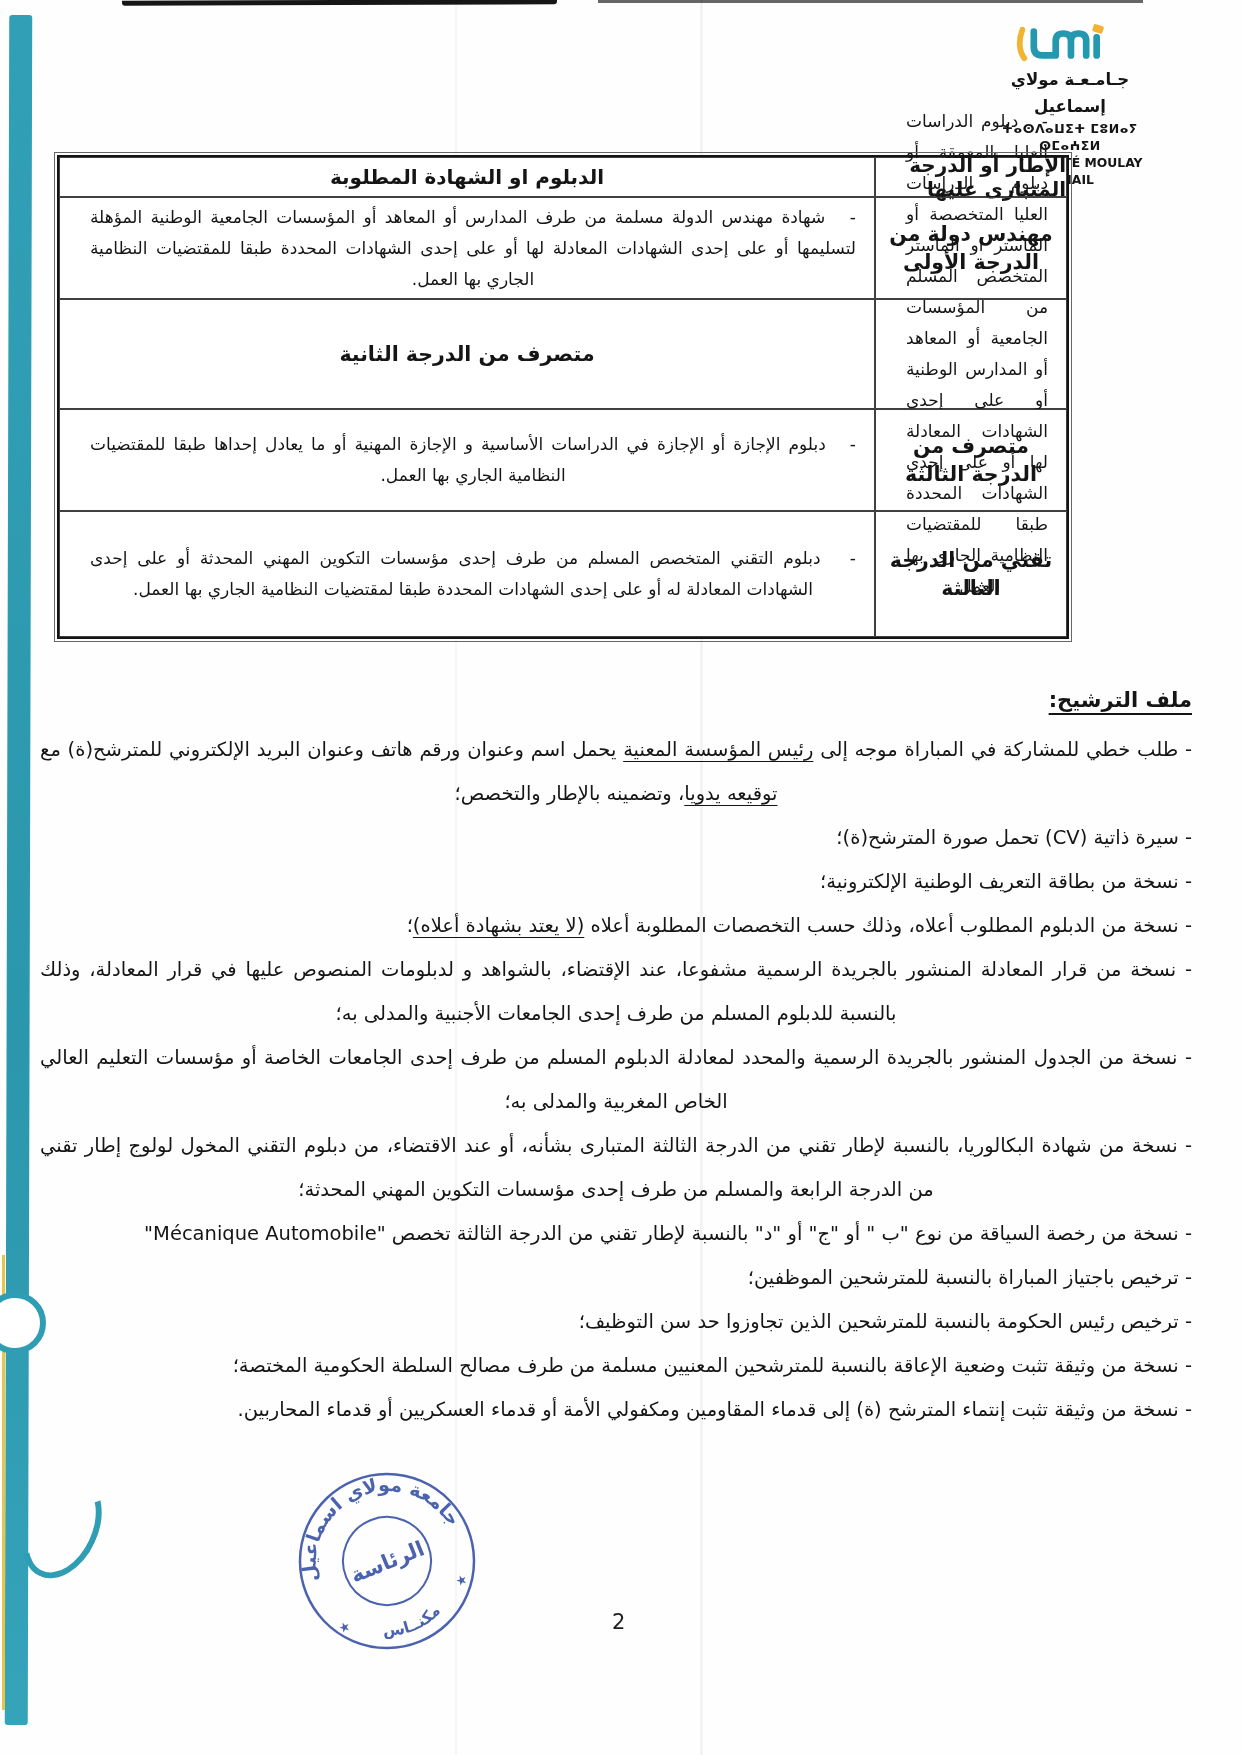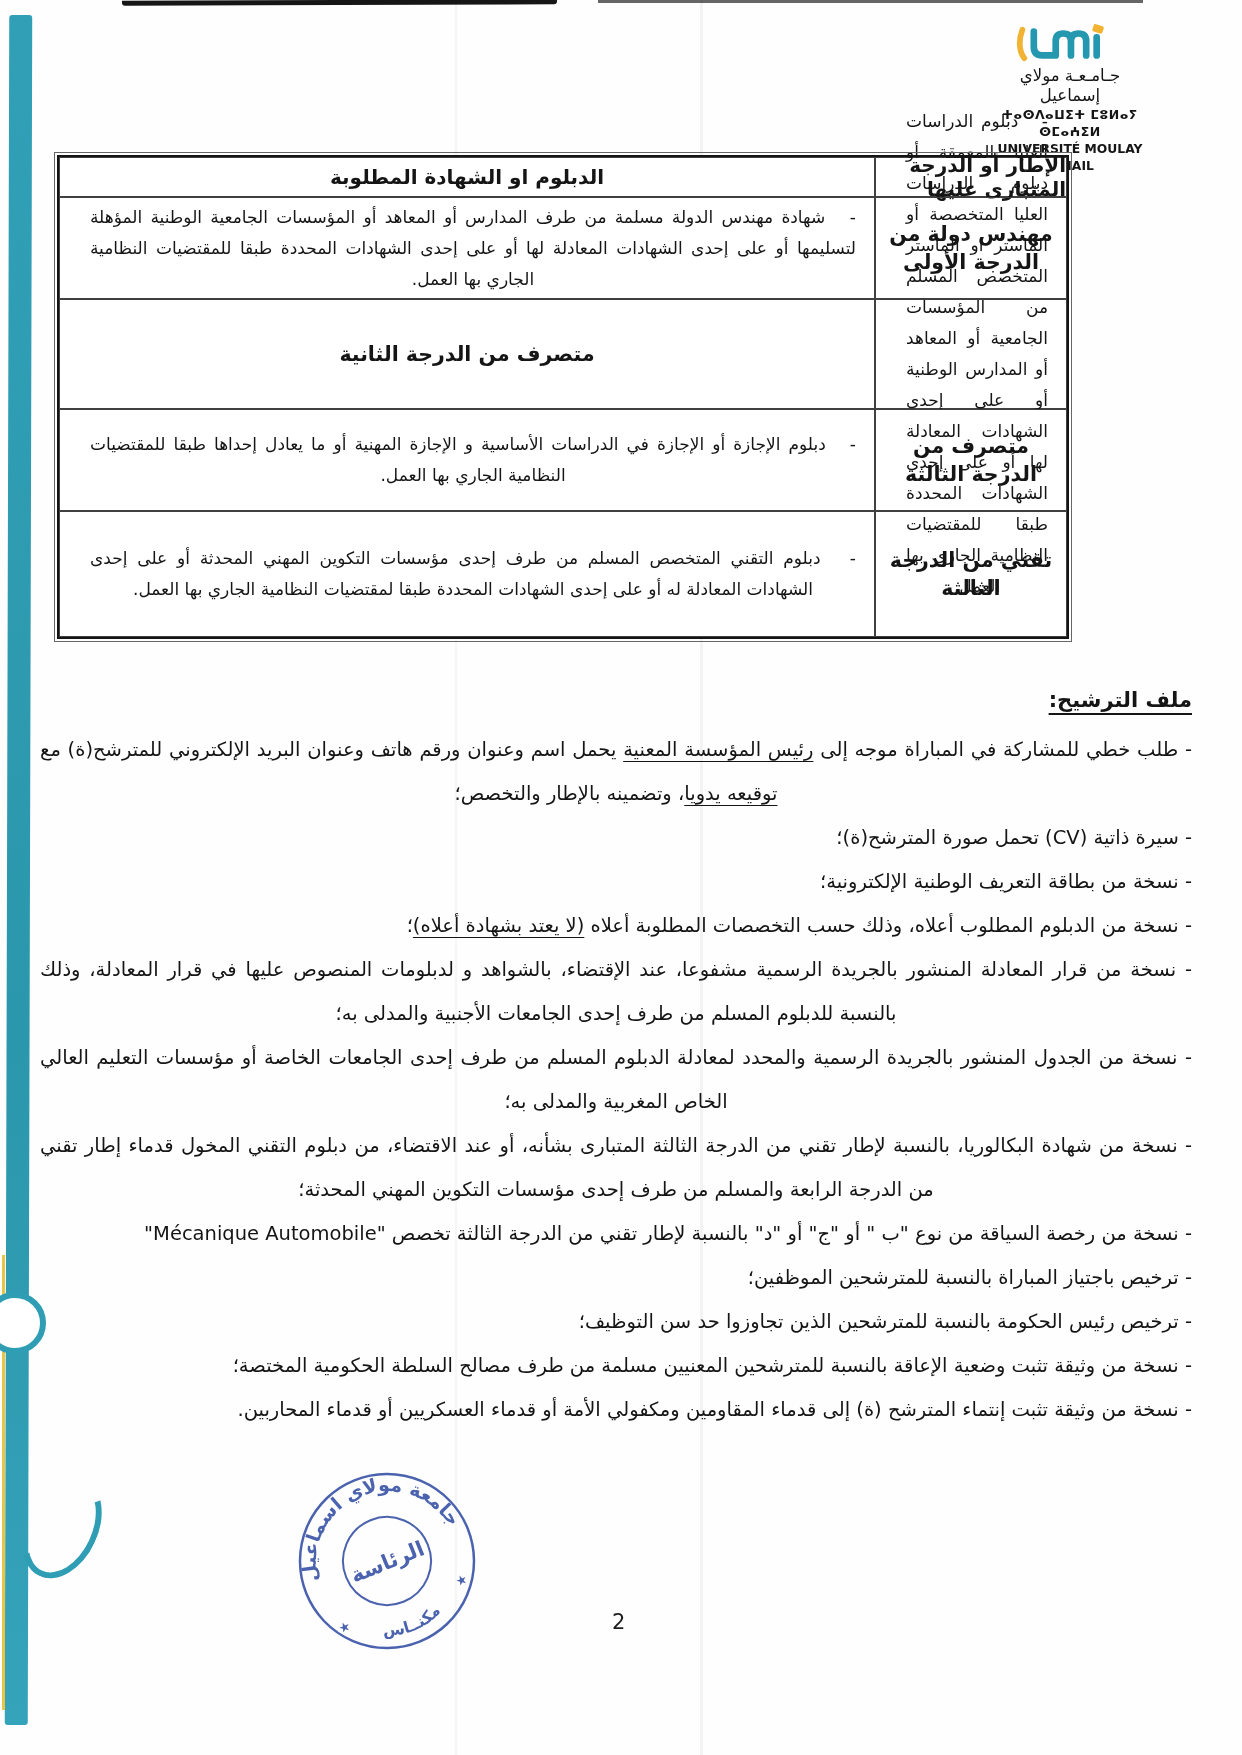--- a/index.html
+++ b/index.html
@@ -20,21 +20,21 @@
     border-radius:50%;transform:rotate(25deg);}
   .scan-topmark-1{position:absolute;left:122px;top:0;width:435px;height:5px;background:#161616;
     border-radius:0 0 3px 3px;transform:rotate(-.2deg);}
   .scan-topmark-2{position:absolute;left:598px;top:0;width:545px;height:3px;background:#333;opacity:.75;}
   .scan-fold-1{position:absolute;left:700px;top:0;width:3px;height:1755px;background:rgba(0,0,0,.045);}
   .scan-fold-2{position:absolute;left:455px;top:0;width:2px;height:1755px;background:rgba(0,0,0,.03);}
 
   
   .logo{position:absolute;left:988px;top:24px;width:164px;text-align:center;direction:ltr;}
   .logo-mark{display:block;margin:0 auto 2px auto;}
-  .logo-ar{font-size:16.5px;font-weight:normal;line-height:20px;}
+  .logo-ar{font-size:16.5px;font-weight:bold;line-height:27px;}
   .logo-tif{font-size:12.5px;line-height:17px;letter-spacing:.5px;font-weight:bold;}
   .logo-lat{font-size:13px;font-weight:bold;line-height:17px;transform:scaleX(.95);transform-origin:center;}
 
   
   .doc-table{position:absolute;left:57px;top:155px;width:1008px;direction:rtl;
     display:grid;grid-template-columns:192px 1fr;
     grid-template-rows:40px 102px 110px 102px 126px;
     border:2px solid #141414;outline:1px solid #666;outline-offset:2px;background:#fff;}
   .cell{border:1px solid #404040;display:flex;flex-direction:column;justify-content:center;}
   .cell-head{align-items:center;font-weight:bold;font-size:20px;}
@@ -109,21 +109,21 @@
 
 <div class="file-heading">ملف الترشيح:</div>
 
 <div class="reqs">
   <p class="para-multi"><span>- طلب خطي للمشاركة في المباراة موجه إلى </span><span class="bu">رئيس المؤسسة المعنية</span><span> يحمل اسم وعنوان ورقم هاتف وعنوان البريد الإلكتروني للمترشح(ة) مع </span><span class="bu">توقيعه يدويا</span><span>، وتضمينه بالإطار والتخصص؛</span></p>
   <p class="para-single">- سيرة ذاتية (CV) تحمل صورة المترشح(ة)؛</p>
   <p class="para-single">- نسخة من بطاقة التعريف الوطنية الإلكترونية؛</p>
   <p class="para-single"><span>- نسخة من الدبلوم المطلوب أعلاه، وذلك حسب التخصصات المطلوبة أعلاه </span><span class="bu">(لا يعتد بشهادة أعلاه)</span><span>؛</span></p>
   <p class="para-multi">- نسخة من قرار المعادلة المنشور بالجريدة الرسمية مشفوعا، عند الإقتضاء، بالشواهد و لدبلومات المنصوص عليها في قرار المعادلة، وذلك بالنسبة للدبلوم المسلم من طرف إحدى الجامعات الأجنبية والمدلى به؛</p>
   <p class="para-multi">- نسخة من الجدول المنشور بالجريدة الرسمية والمحدد لمعادلة الدبلوم المسلم من طرف إحدى الجامعات الخاصة أو مؤسسات التعليم العالي الخاص المغربية والمدلى به؛</p>
-  <p class="para-multi">- نسخة من شهادة البكالوريا، بالنسبة لإطار تقني من الدرجة الثالثة المتبارى بشأنه، أو عند الاقتضاء، من دبلوم التقني المخول قدماء إطار تقني من الدرجة الرابعة والمسلم من طرف إحدى مؤسسات التكوين المهني المحدثة؛</p>
+  <p class="para-multi">- نسخة من شهادة البكالوريا، بالنسبة لإطار تقني من الدرجة الثالثة المتبارى بشأنه، أو عند الاقتضاء، من دبلوم التقني المخول لولوج إطار تقني من الدرجة الرابعة والمسلم من طرف إحدى مؤسسات التكوين المهني المحدثة؛</p>
   <p class="para-single">- نسخة من رخصة السياقة من نوع "ب " أو "ج" أو "د" بالنسبة لإطار تقني من الدرجة الثالثة تخصص "Mécanique Automobile"</p>
   <p class="para-single">- ترخيص باجتياز المباراة بالنسبة للمترشحين الموظفين؛</p>
   <p class="para-single">- ترخيص رئيس الحكومة بالنسبة للمترشحين الذين تجاوزوا حد سن التوظيف؛</p>
   <p class="para-single">- نسخة من وثيقة تثبت وضعية الإعاقة بالنسبة للمترشحين المعنيين مسلمة من طرف مصالح السلطة الحكومية المختصة؛</p>
   <p class="para-single">- نسخة من وثيقة تثبت إنتماء المترشح (ة) إلى قدماء المقاومين ومكفولي الأمة أو قدماء العسكريين أو قدماء المحاربين.</p>
 </div>
 
 <svg class="stamp" viewBox="-95 -95 190 190">
   <defs>
     <path id="arcT" d="M -68 26 A 72 72 0 1 1 68 26"></path>

